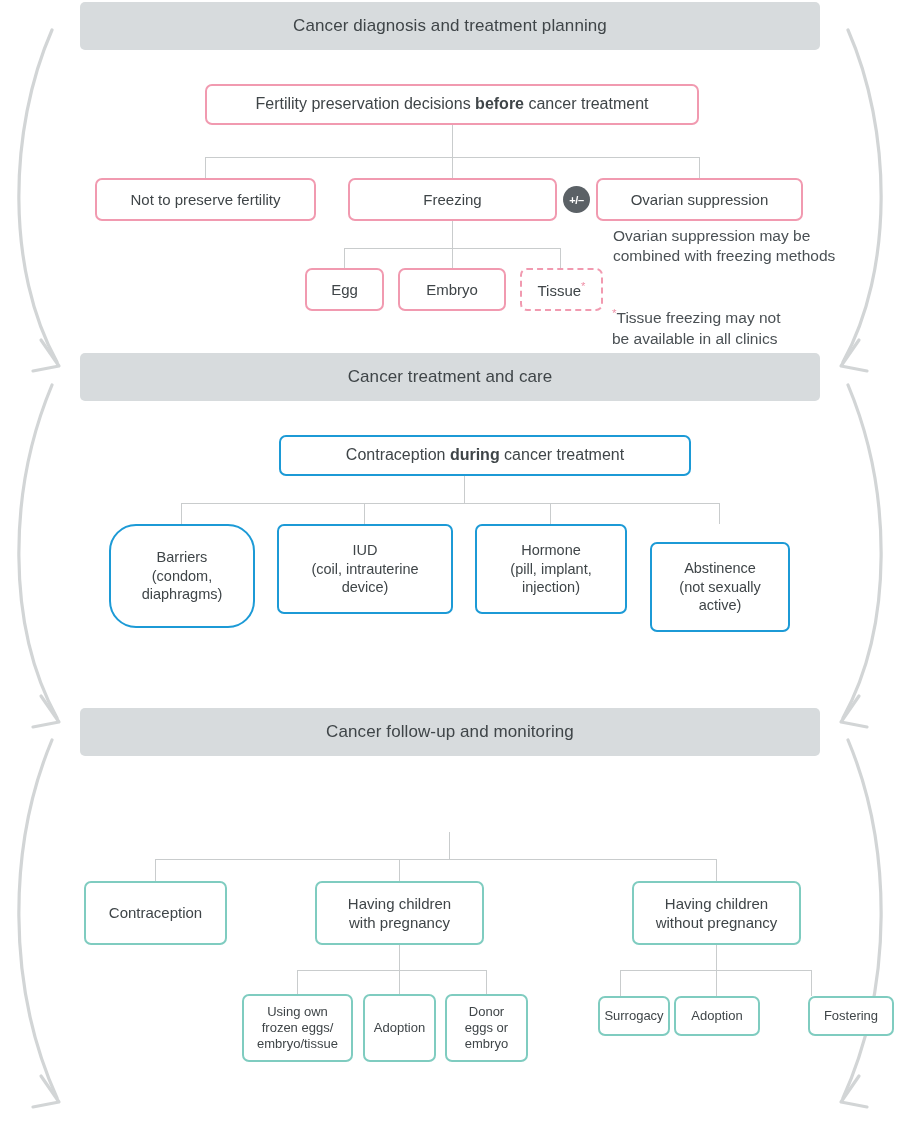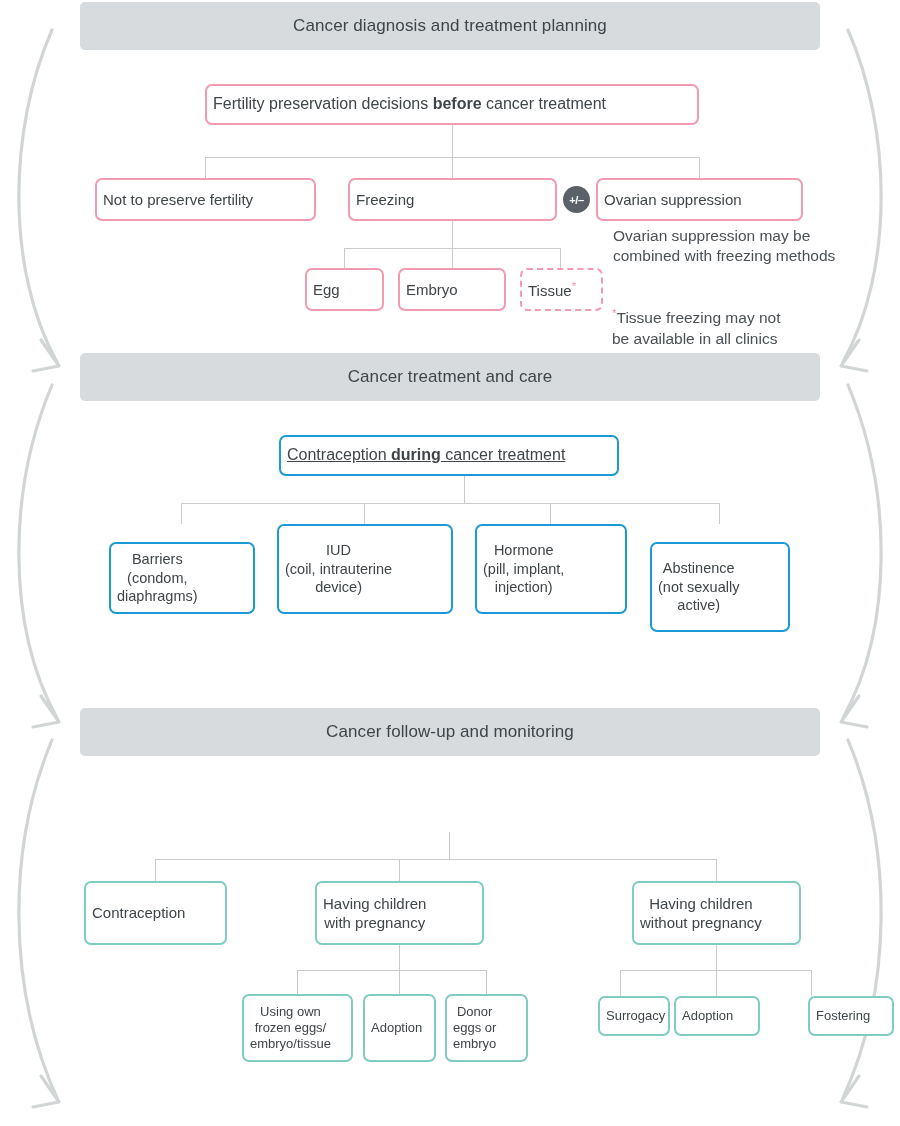--- a/index.html
+++ b/index.html
@@ -35,21 +35,21 @@
   }
   
   .node{
     position:absolute;
     box-sizing:border-box;
     background:#ffffff;
     border:2px solid #a16207;
     border-radius:7px;
     display:flex;
     align-items:center;
-    justify-content:flex-start;
+    justify-content:center;
     text-align:center;
     line-height:1.28;
     color:#3f4548;
     font-size:15px;
     padding:2px 6px;
   }
   .node.pink{border-color:#f19ab0;}
   .node.blue{border-color:#1c9ad6;}
   .node.green{border-color:#7fccc0;}
   .node.dashed{border-style:dashed;}
@@ -158,25 +158,25 @@
 
   <div class="banner" style="left:80px;top:353px;width:740px;height:48px;">Cancer treatment and care</div>
 
   <div class="ln lnv" style="left:464px;top:476px;width:1px;height:27px;"></div>
   <div class="ln lnh" style="left:181px;top:503px;width:538px;height:1px;"></div>
   <div class="ln lnv" style="left:181px;top:503px;width:1px;height:21px;"></div>
   <div class="ln lnv" style="left:364px;top:503px;width:1px;height:21px;"></div>
   <div class="ln lnv" style="left:550px;top:503px;width:1px;height:21px;"></div>
   <div class="ln lnv" style="left:719px;top:503px;width:1px;height:21px;"></div>
 
-  <div class="node blue lead" style="left:279px;top:435px;width:340px;height:41px;text-decoration:underline;">
+  <div class="node blue lead" style="left:279px;top:435px;width:412px;height:41px;">
     <span><span>Contraception </span><b>during</b><span> cancer treatment</span></span>
   </div>
 
-  <div class="node blue mid" style="left:109px;top:542px;width:146px;height:72px;white-space:pre-line;">Barriers
+  <div class="node blue mid" style="left:109px;top:524px;width:146px;height:104px;white-space:pre-line;border-radius:27px;">Barriers
 (condom,
 diaphragms)</div>
 
   <div class="node blue mid" style="left:277px;top:524px;width:176px;height:90px;white-space:pre-line;">IUD
 (coil, intrauterine
 device)</div>
 
   <div class="node blue mid" style="left:475px;top:524px;width:152px;height:90px;white-space:pre-line;">Hormone
 (pill, implant,
 injection)</div>

